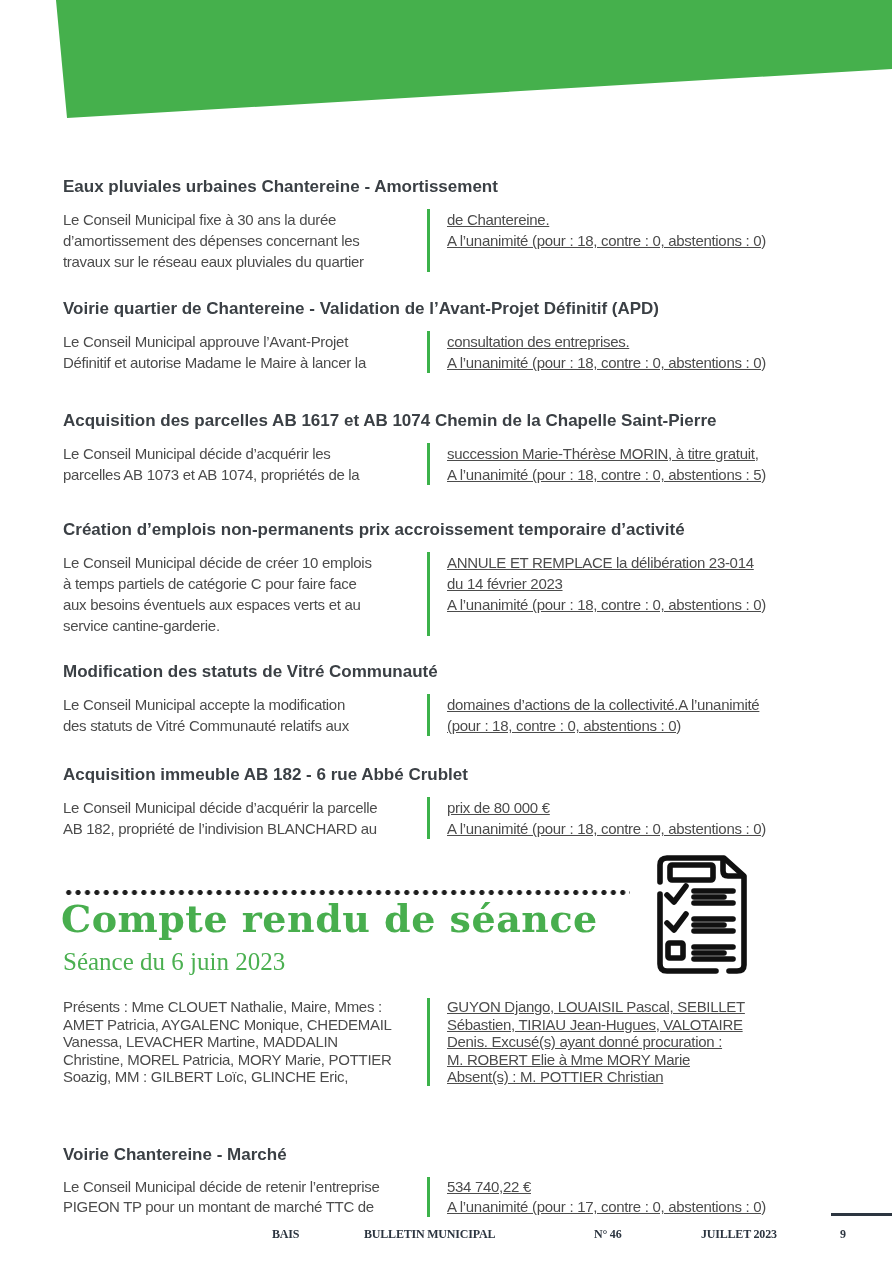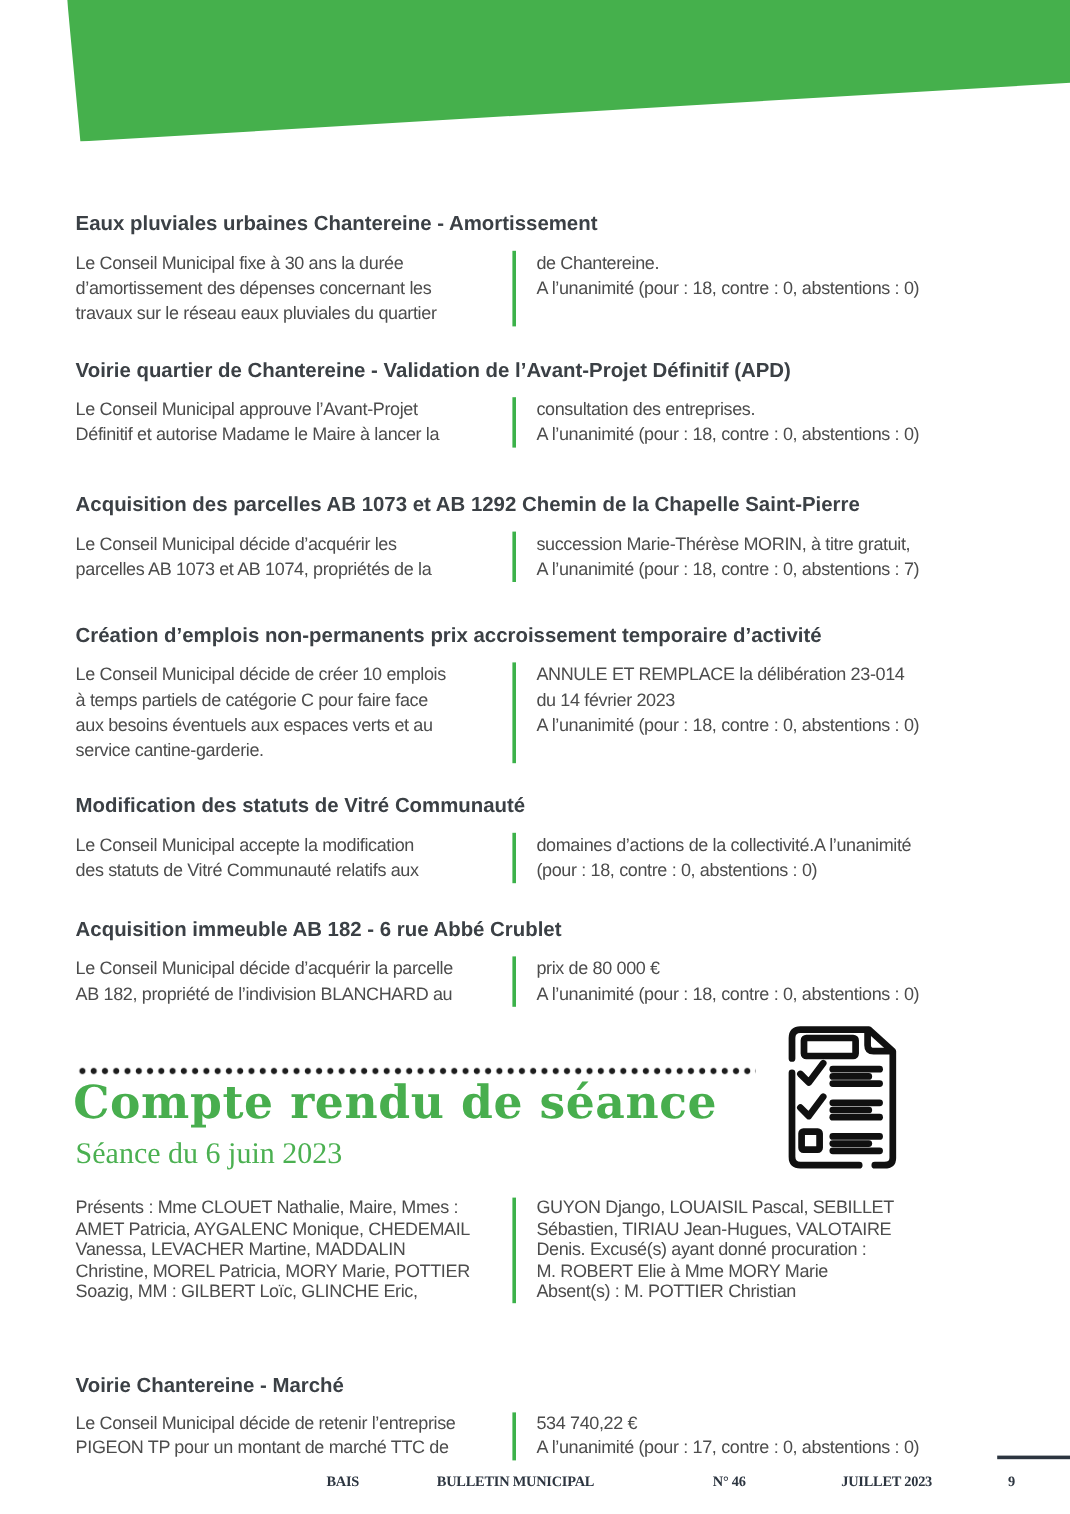--- a/index.html
+++ b/index.html
@@ -24,21 +24,21 @@
     color:#3b4045;letter-spacing:0;white-space:nowrap;
   }
   .row{display:grid;grid-template-columns:364px 3px 1fr;}
   .vr{background:#3cb24a;width:3px;}
   .cl{
     margin:0;font-size:15px;line-height:21px;color:#4c4c4c;
     letter-spacing:-0.3px;white-space:pre-line;text-align:justify;
   }
   .cr{
     margin:0;padding-left:17px;font-size:15px;line-height:21px;
-    color:#4c4c4c;letter-spacing:-0.3px;white-space:pre-line;
+    color:#4c4c4c;letter-spacing:-0.3px;white-space:pre-line;text-decoration:underline;
   }
   
   .dots{
     position:absolute;left:64px;top:889px;width:566px;height:7px;
     background-image:radial-gradient(circle,#1d1d1d 2.2px,transparent 2.9px);
     background-size:9.4px 7px;background-repeat:repeat-x;background-position:0 50%;
   }
   
   .report-title{
     position:absolute;left:61px;top:897px;
@@ -89,27 +89,27 @@
     <div class="row">
       <p class="cl">Le Conseil Municipal approuve l’Avant-Projet
 Définitif et autorise Madame le Maire à lancer la</p>
       <div class="vr"></div>
       <p class="cr">consultation des entreprises.
 A l’unanimité (pour : 18, contre : 0, abstentions : 0)</p>
     </div>
   </section>
 
   <section class="sect" style="top:396px">
-    <h2>Acquisition des parcelles AB 1073 et AB 1292 Chemin de la Chapelle Saint-Pierre</h2>
+    <h2>Acquisition des parcelles AB 1617 et AB 1074 Chemin de la Chapelle Saint-Pierre</h2>
     <div class="row">
       <p class="cl">Le Conseil Municipal décide d’acquérir les
 parcelles AB 1073 et AB 1074, propriétés de la</p>
       <div class="vr"></div>
       <p class="cr">succession Marie-Thérèse MORIN, à titre gratuit,
-A l’unanimité (pour : 18, contre : 0, abstentions : 7)</p>
+A l’unanimité (pour : 18, contre : 0, abstentions : 5)</p>
     </div>
   </section>
 
   <section class="sect" style="top:505px">
     <h2>Création d’emplois non-permanents prix accroissement temporaire d’activité</h2>
     <div class="row">
       <p class="cl">Le Conseil Municipal décide de créer 10 emplois
 à temps partiels de catégorie C pour faire face
 aux besoins éventuels aux espaces verts et au
 service cantine-garderie.</p>

